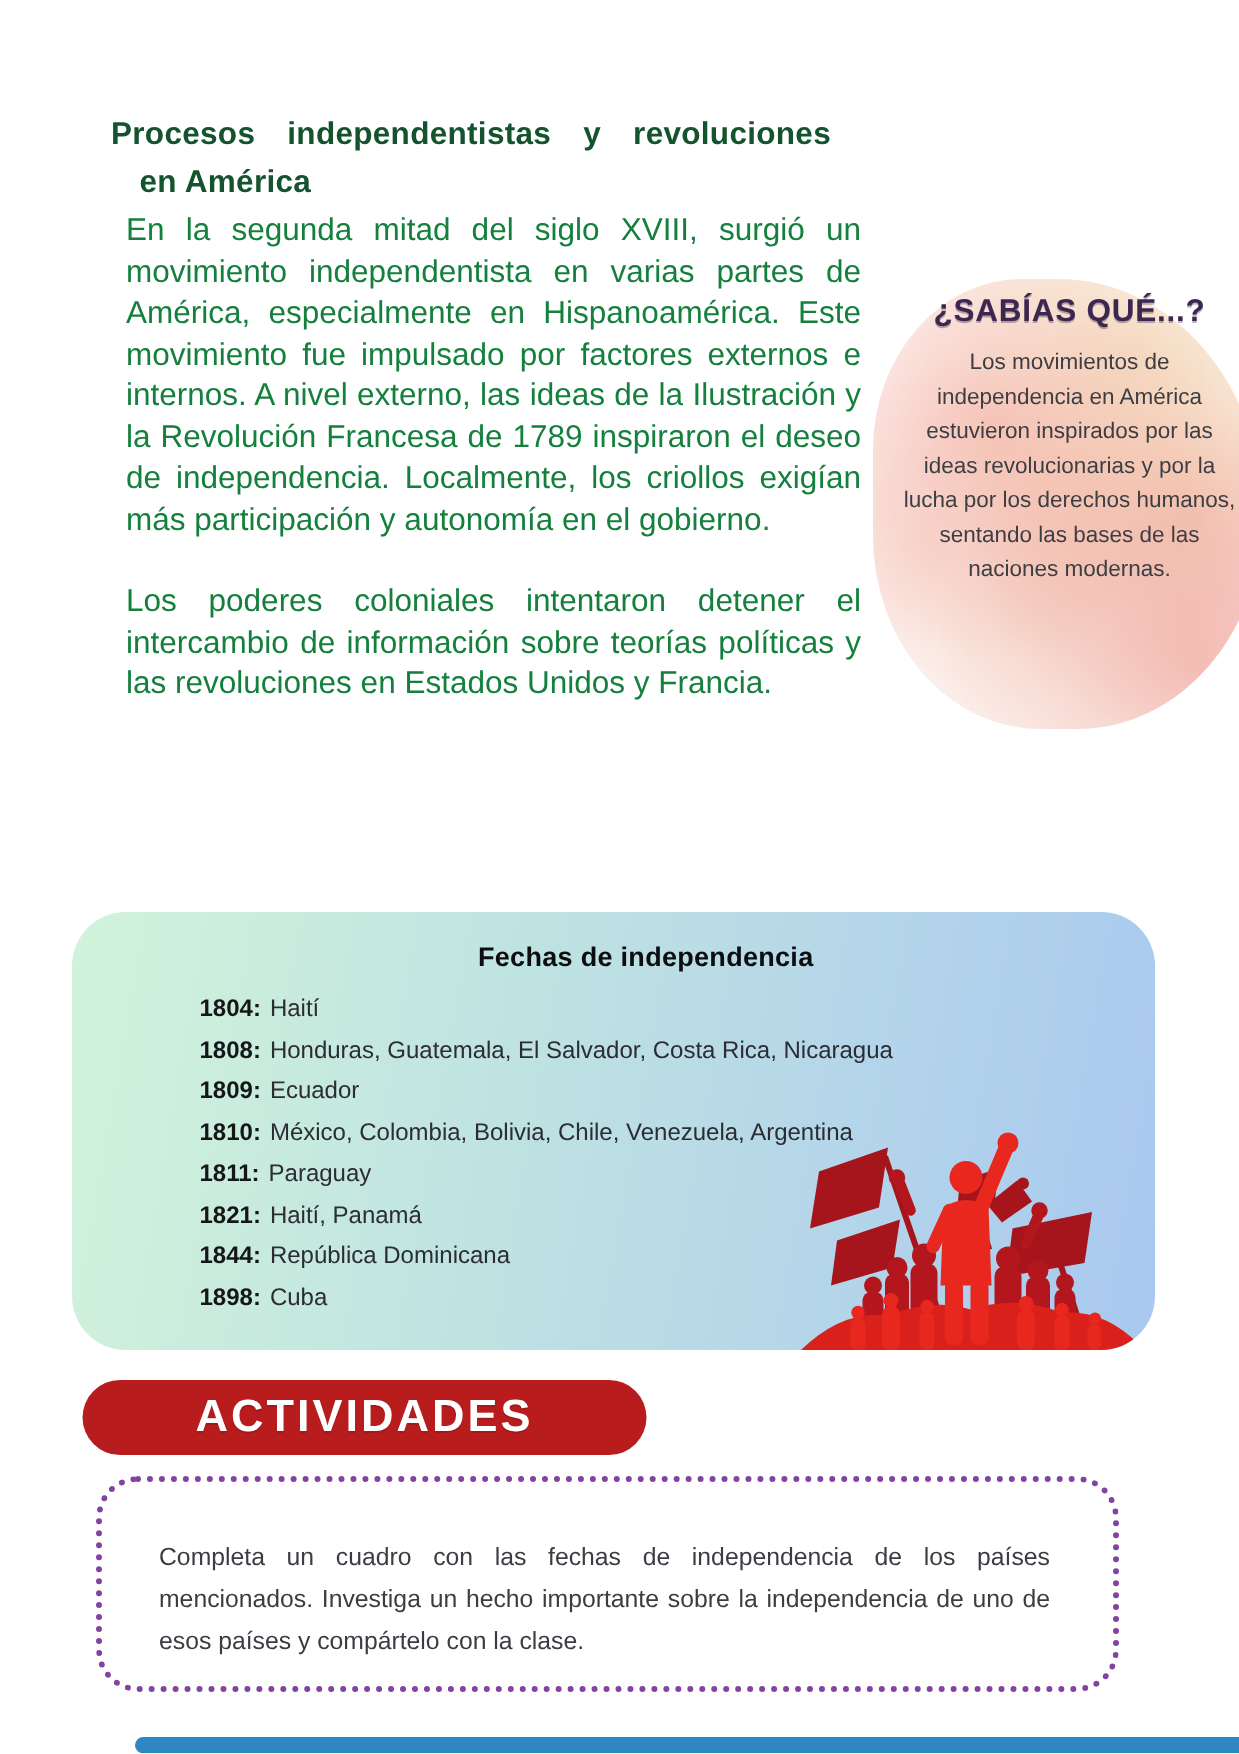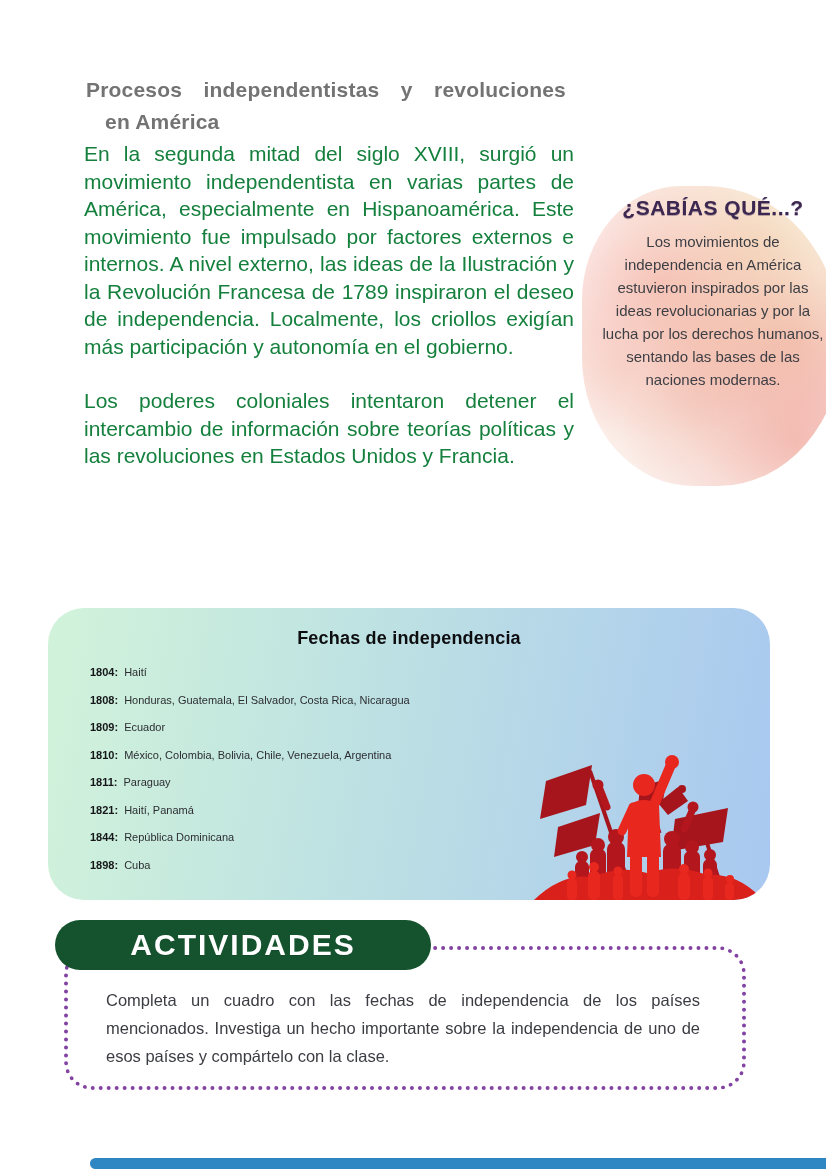--- a/index.html
+++ b/index.html
@@ -8,22 +8,22 @@
     position:relative;
     width:826px; height:1169px;
     background:#ffffff;
     overflow:hidden;
     font-family:"Liberation Sans", sans-serif;
     color:#44454b;
   }
 
   
   .page-title {
-    position:absolute; left:86px; top:74px; width:480px;
-    color:#737373; font-weight:bold; font-size:21px; line-height:32px;
+    position:absolute; left:74px; top:74px; width:480px;
+    color:#14532d; font-weight:bold; font-size:21px; line-height:32px;
     letter-spacing:0.2px;
   }
   .title-line1 { display:block; text-align:justify; text-align-last:justify; }
   .title-line2 { display:block;margin-left:19px; }
 
   
   .main-col {
     position:absolute; left:84px; top:140px; width:490px;
     font-size:21px; line-height:27.5px; color:#15803d;
     text-align:justify;
@@ -58,49 +58,50 @@
     position:relative;
     font-size:15px; line-height:23px; color:#3d3e44;
   }
 
   
   .dates-box {
     position:absolute; left:48px; top:608px; width:722px; height:292px;
     background:linear-gradient(100deg, #d2f3da 0%, #bfe3e2 40%, #a9c8f0 100%);
     border-radius:36px;
     overflow:hidden;
+    padding-left:43px;
   }
   .dates-title {
     margin-top:20px;
     text-align:center;
     color:#0d0d10; font-weight:bold; font-size:18px; letter-spacing:0.2px;
   }
   .dates-list {
     position:relative; z-index:2;
     margin:10px 0 0 42px;
-    font-size:11px; line-height:27.5px; color:#2c2d32;
+    font-size:16px; line-height:27.5px; color:#2c2d32;
     list-style:none;
   }
   .dates-list .year { font-weight:bold; color:#151619; margin-right:6px; }
   .crowd {
     position:absolute; right:8px; bottom:0; z-index:1;
   }
 
   
   .activities-banner {
     position:absolute; left:55px; top:920px; width:376px; height:50px;
-    background:#14532d;
+    background:#b91c1c;
     border-radius:25px;
     z-index:3;
     display:flex; align-items:center; justify-content:center;
     color:#ffffff; font-weight:bold; font-size:30px; letter-spacing:2px;
     text-shadow:0 1px 0 rgba(0,0,0,0.12);
   }
   .activities-box {
-    position:absolute; left:64px; top:946px; width:682px; height:144px;
+    position:absolute; left:64px; top:984px; width:682px; height:144px;
     border:4px dotted #8243a2;
     border-radius:28px;
     z-index:2;
     background:#ffffff;
   }
   .activities-text {
     margin:36px 42px 0 38px;
     font-size:16.5px; line-height:28px; color:#3c3d43;
     text-align:justify;
   }

